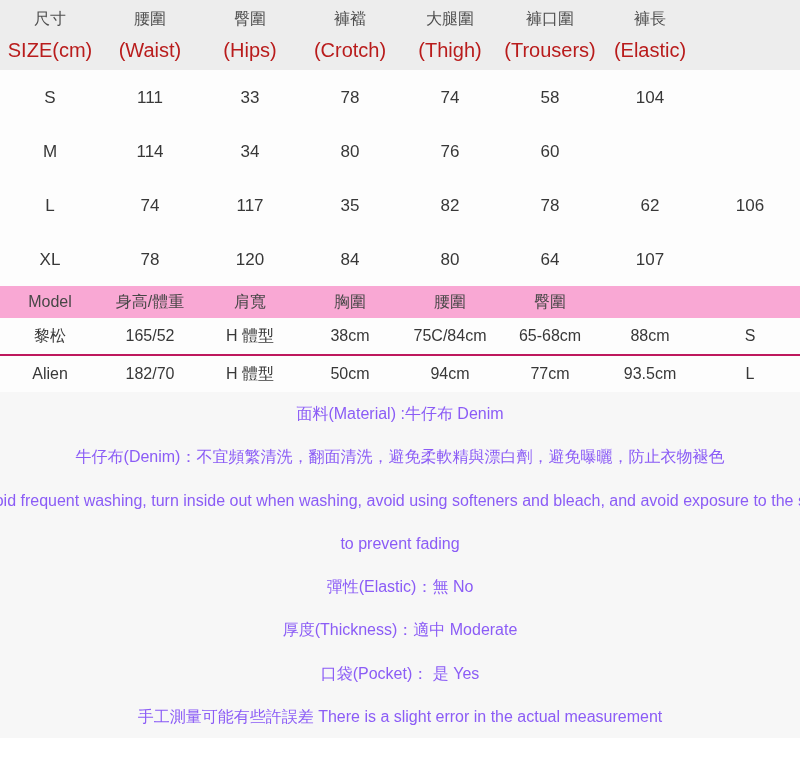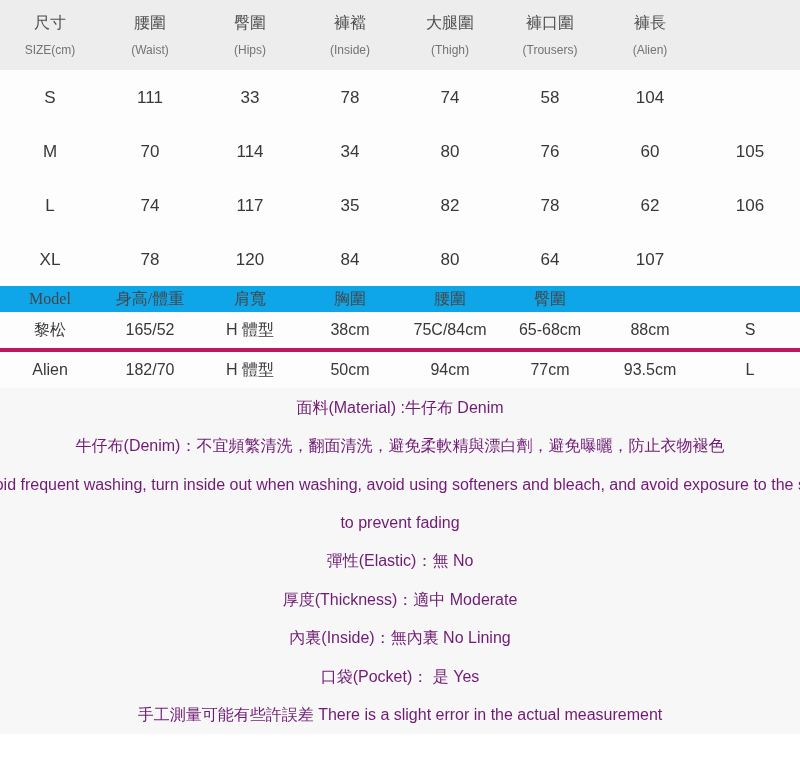--- a/index.html
+++ b/index.html
@@ -10,45 +10,45 @@
   }
   .sheet{width:800px;height:775px;display:flex;flex-direction:column;border-radius:25px;}
 
   
   .size-header{
     height:70px;background:#ededed;
     display:grid;grid-template-columns:repeat(8,1fr);
   }
   .th-cell{display:flex;flex-direction:column;align-items:center;justify-content:center;gap:13px;}
   .th-zh{font-size:16px;color:#4f4f4f;line-height:1;}
-  .th-en{font-size:12px;color:#737373;line-height:1;}
+  .th-en{font-size:20px;color:#b91c1c;line-height:1;}
 
   .size-body{display:block;}
   .size-row{height:54px;display:grid;grid-template-columns:repeat(8,1fr);background:#fdfdfd;}
   .td{display:flex;align-items:center;justify-content:center;font-size:17px;color:#383838;line-height:1;}
 
   
   .model-header{
-    height:26px;background:#0ea5e9;
-    display:grid;grid-template-columns:repeat(8,1fr);font-family:Liberation Serif, serif;
+    height:32px;background:#f9a8d4;
+    display:grid;grid-template-columns:repeat(8,1fr);
   }
   .model-header .td{font-size:16px;color:#474747;}
   .model-body{display:block;background:#fdfdfd;}
   .model-row{height:36px;display:grid;grid-template-columns:repeat(8,1fr);}
   .model-row .td{font-size:16px;}
-  .model-row + .model-row{border-top:4px solid #be185d;}
+  .model-row + .model-row{border-top:2px solid #be185d;}
 
   
   .details{
     height:346px;background:#f7f7f7;
     display:flex;flex-direction:column;
   }
   .details-line{
     flex:1;display:flex;align-items:center;justify-content:center;
-    font-size:16px;color:#701a75;line-height:1.2;
+    font-size:16px;color:#8b5cf6;line-height:1.2;
     white-space:nowrap;
   }
   .bottom-spacer{flex:1;background:#ffffff;}
 </style>
 </head>
 <body>
 
 <div class="sheet">
   <div class="size-header">
       <div class="th-cell">
@@ -58,54 +58,52 @@
       <div class="th-cell">
         <div class="th-zh">腰圍</div>
         <div class="th-en">(Waist)</div>
       </div>
       <div class="th-cell">
         <div class="th-zh">臀圍</div>
         <div class="th-en">(Hips)</div>
       </div>
       <div class="th-cell">
         <div class="th-zh">褲襠</div>
-        <div class="th-en">(Inside)</div>
+        <div class="th-en">(Crotch)</div>
       </div>
       <div class="th-cell">
         <div class="th-zh">大腿圍</div>
         <div class="th-en">(Thigh)</div>
       </div>
       <div class="th-cell">
         <div class="th-zh">褲口圍</div>
         <div class="th-en">(Trousers)</div>
       </div>
       <div class="th-cell">
         <div class="th-zh">褲長</div>
-        <div class="th-en">(Alien)</div>
+        <div class="th-en">(Elastic)</div>
       </div>
     </div>
   <div class="size-body">
       <div class="size-row">
         <div class="td">S</div>
         <div class="td">111</div>
         <div class="td">33</div>
         <div class="td">78</div>
         <div class="td">74</div>
         <div class="td">58</div>
         <div class="td">104</div>
       </div>
       <div class="size-row">
         <div class="td">M</div>
-        <div class="td">70</div>
         <div class="td">114</div>
         <div class="td">34</div>
         <div class="td">80</div>
         <div class="td">76</div>
         <div class="td">60</div>
-        <div class="td">105</div>
       </div>
       <div class="size-row">
         <div class="td">L</div>
         <div class="td">74</div>
         <div class="td">117</div>
         <div class="td">35</div>
         <div class="td">82</div>
         <div class="td">78</div>
         <div class="td">62</div>
         <div class="td">106</div>
@@ -150,18 +148,17 @@
         <div class="td">L</div>
       </div>
     </div>
   <div class="details">
       <div class="details-line">面料(Material) :牛仔布 Denim</div>
       <div class="details-line">牛仔布(Denim)：不宜頻繁清洗，翻面清洗，避免柔軟精與漂白劑，避免曝曬，防止衣物褪色</div>
       <div class="details-line">Avoid frequent washing, turn inside out when washing, avoid using softeners and bleach, and avoid exposure to the sun</div>
       <div class="details-line">to prevent fading</div>
       <div class="details-line">彈性(Elastic)：無 No</div>
       <div class="details-line">厚度(Thickness)：適中 Moderate</div>
-      <div class="details-line">內裏(Inside)：無內裏 No Lining</div>
       <div class="details-line">口袋(Pocket)： 是 Yes</div>
       <div class="details-line">手工測量可能有些許誤差 There is a slight error in the actual measurement</div>
     </div>
   <div class="bottom-spacer"></div>
 </div>
 
 </body></html>

